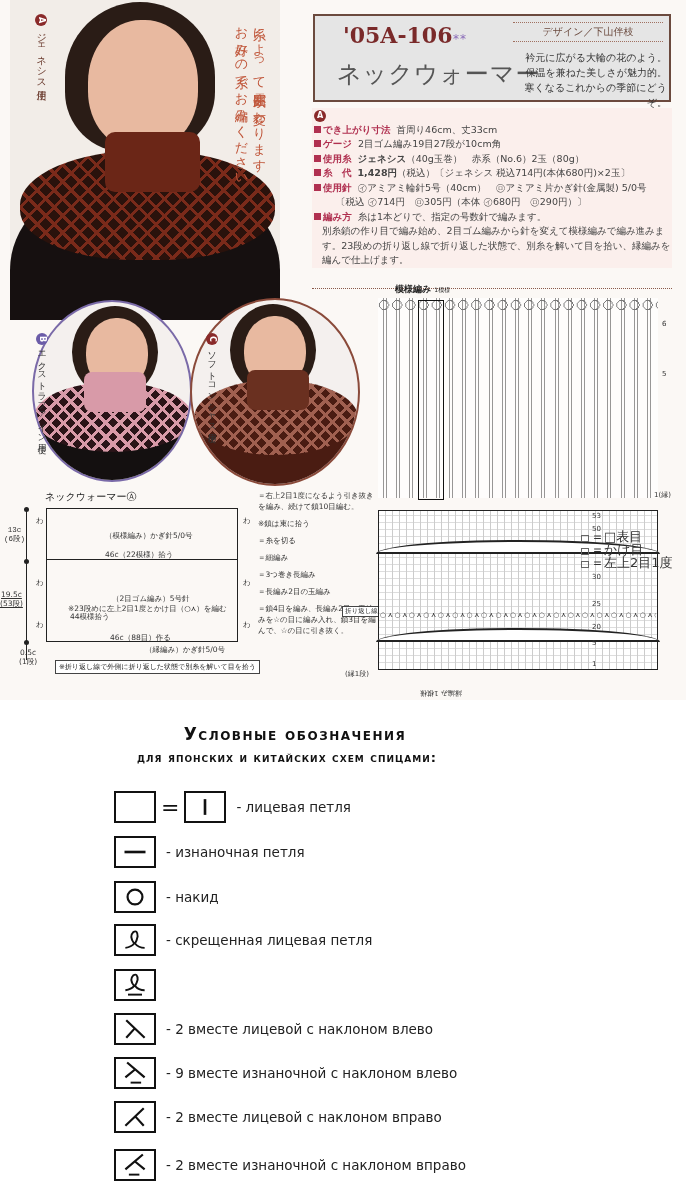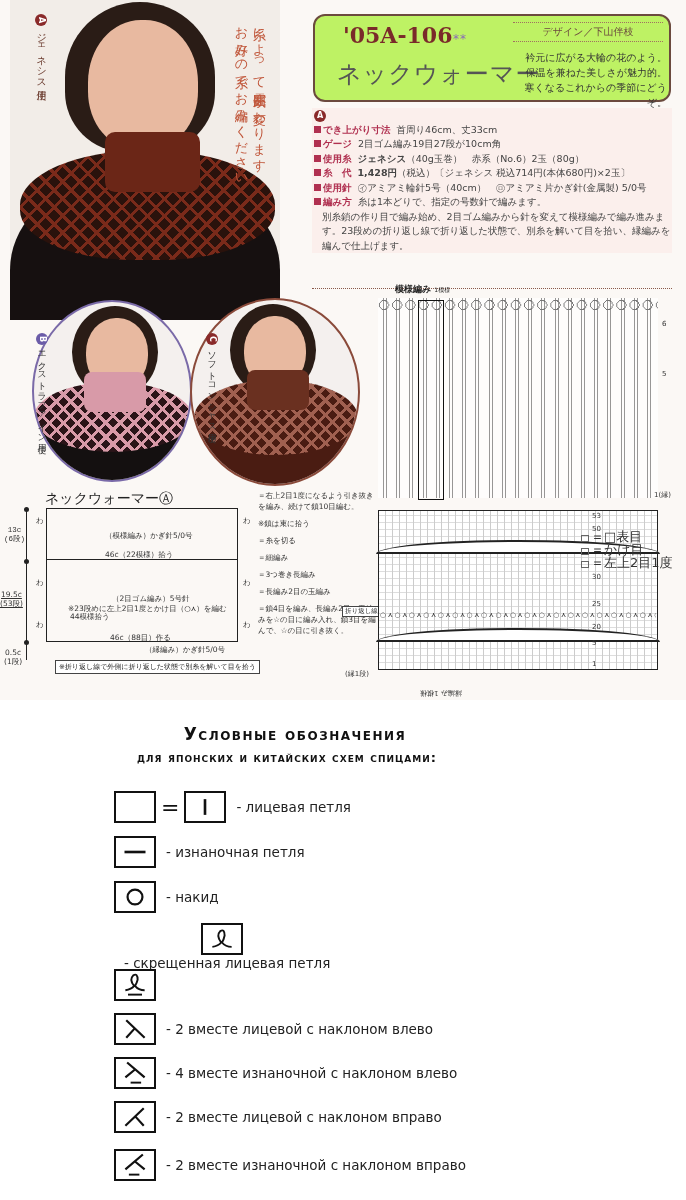--- a/index.html
+++ b/index.html
@@ -16,21 +16,21 @@
   .photo-main .collar { position: absolute; left: 10px; top: 150px; width: 255px; height: 110px; border-radius: 50% 50% 45% 45%;
      background: repeating-linear-gradient(45deg, #7a2a1a 0 3px, transparent 3px 12px), repeating-linear-gradient(-45deg, #7a2a1a 0 3px, transparent 3px 12px), #2a120c; }
   .photo-main .neck { position: absolute; left: 95px; top: 132px; width: 95px; height: 60px; border-radius: 10px; background: #6b2617; }
 
   .label-a-vertical { position: absolute; left: 34px; top: 14px; width: 14px; writing-mode: vertical-rl; font-size: 10px; color: #6b3b2e; line-height: 14px; }
   .badge { display: inline-block; width: 12px; height: 12px; border-radius: 50%; background: #8a2a2a; color: #fff; font-size: 8px; text-align: center; line-height: 12px; font-weight: bold; }
   .badge-purple { background: #6b5ca8; }
 
   .vertical-caption { position: absolute; top: 18px; writing-mode: vertical-rl; font-family: "DejaVu Serif", serif; font-size: 13px; color: #c0563a; line-height: 18px; letter-spacing: 1px; }
 
-  .title-box { position: absolute; left: 313px; top: 14px; width: 358px; height: 88px; border: 2px solid #6b4a3e; border-radius: 12px; background: #bef264; }
+  .title-box { position: absolute; left: 313px; top: 14px; width: 358px; height: 88px; border: 2px solid #6b4a3e; border-radius: 0; background: #e5e5e5; }
   .title-code { position: absolute; left: 28px; top: 6px; font-family: "DejaVu Serif", serif; font-size: 22px; font-weight: bold; color: #7a2a2a; }
   .title-stars { position: absolute; left: 138px; top: 16px; color: #8a6bb8; font-size: 12px; letter-spacing: 1px; }
   .title-name { position: absolute; left: 22px; top: 42px; font-size: 24px; color: #555; letter-spacing: 1px; text-align: center; }
   .title-design { position: absolute; left: 198px; top: 6px; width: 150px; font-size: 10px; color: #6b4a3e; text-align: center; border-top: 1px dotted #a07060; border-bottom: 1px dotted #a07060; padding: 2px 0; }
   .title-tagline { position: absolute; left: 196px; top: 34px; width: 156px; font-family: "DejaVu Serif", serif; font-size: 10px; line-height: 15px; color: #333; text-align: right; }
 
   .spec { position: absolute; left: 312px; top: 108px; width: 360px; font-size: 9.5px; line-height: 14.5px; color: #444; background: #fbefec; padding-left: 2px; }
   .spec .row { white-space: nowrap; }
   .spec .key { color: #b03050; font-weight: bold; margin-right: 6px; }
   .spec .key::before { content: ""; display: inline-block; width: 7px; height: 7px; background: #b03050; margin-right: 2px; vertical-align: 0; }
@@ -48,21 +48,21 @@
   .photo-b .collar { position: absolute; left: 0; top: 80px; width: 158px; height: 70px; border-radius: 50%;
      background: repeating-linear-gradient(45deg, #d89aa8 0 3px, transparent 3px 10px), repeating-linear-gradient(-45deg, #d89aa8 0 3px, transparent 3px 10px), #2a1418; }
   .photo-b .neck { position: absolute; left: 50px; top: 70px; width: 62px; height: 40px; background: #d89aa8; border-radius: 8px; }
   .photo-c .body { position: absolute; left: 0; top: 110px; width: 170px; height: 80px; background: #4a1c12; border-radius: 40px 40px 0 0; }
   .photo-c .collar { position: absolute; left: 2px; top: 80px; width: 164px; height: 75px; border-radius: 50%;
      background: repeating-linear-gradient(45deg, #a06050 0 3px, transparent 3px 10px), repeating-linear-gradient(-45deg, #a06050 0 3px, transparent 3px 10px), #4a1c12; }
   .photo-c .neck { position: absolute; left: 55px; top: 70px; width: 62px; height: 40px; background: #6a3020; border-radius: 8px; }
   .photo-label { position: absolute; writing-mode: vertical-rl; font-size: 9px; line-height: 11px; color: #333; }
 
   
-  .schem-title { position: absolute; left: 45px; top: 490px; font-size: 14px; color: #222; }
+  .schem-title { position: absolute; left: 45px; top: 490px; font-size: 10px; color: #222; }
   .schem-top { position: absolute; left: 46px; top: 508px; width: 192px; height: 52px; border: 1.5px solid #222; border-bottom: 1px solid #222; }
   .schem-bottom { position: absolute; left: 46px; top: 560px; width: 192px; height: 82px; border: 1.5px solid #222; border-top: none; }
   .schem-text { position: absolute; font-size: 7.5px; color: #333; white-space: nowrap; }
   .dim-line { position: absolute; left: 26px; width: 1px; background: #222; }
   .dim-dot { position: absolute; left: 24px; width: 5px; height: 5px; border-radius: 50%; background: #222; }
   .note-box { position: absolute; left: 55px; top: 660px; font-size: 7px; border: 1px solid #444; padding: 1px 3px; background: #fff; white-space: nowrap; }
 
   .legend-mid { position: absolute; left: 258px; top: 490px; width: 118px; font-size: 7.5px; line-height: 11px; color: #333; }
   .legend-mid .item { margin-bottom: 6px; }
   .fold-label { position: absolute; left: 342px; top: 606px; font-size: 6.5px; border: 1px solid #444; padding: 0 2px; background: #fff; }
@@ -124,20 +124,21 @@
     </div>
   </div>
 
   <div class="spec">
     <div><span class="badge">A</span></div>
     <div class="row"><span class="key">でき上がり寸法</span><span>首周り46cm、丈33cm</span></div>
     <div class="row"><span class="key">ゲージ</span><span>2目ゴム編み19目27段が10cm角</span></div>
     <div class="row"><span class="key">使用糸</span><span class="bold">ジェネシス</span><span>（40g玉巻）　赤系（No.6）2玉（80g）</span></div>
     <div class="row"><span class="key">糸　代</span><span class="bold">1,428円</span><span>（税込）〔ジェネシス 税込714円(本体680円)×2玉〕</span></div>
     <div class="row"><span class="key">使用針</span><span>㋑アミアミ輪針5号（40cm）　㋺アミアミ片かぎ針(金属製) 5/0号</span></div>
+    <div class="row indent">〔税込 ㋑714円　㋺305円（本体 ㋑680円　㋺290円）〕</div>
     <div class="row"><span class="key">編み方</span><span>糸は1本どりで、指定の号数針で編みます。</span></div>
     <div class="para">別糸鎖の作り目で編み始め、2目ゴム編みから針を変えて模様編みで編み進みます。23段めの折り返し線で折り返した状態で、別糸を解いて目を拾い、縁編みを編んで仕上げます。</div>
   </div>
   <div class="spec-divider"></div>
 
   <div class="photo-b">
     <div class="hair"></div>
     <div class="face"></div>
     <div class="body"></div>
     <div class="collar"></div>
@@ -163,21 +164,21 @@
   <div class="dim-dot" style="top:559px;"></div>
   <div class="dim-dot" style="top:640px;"></div>
   <div class="schem-text" style="left:4px; top:526px; text-align:center;font-family:Liberation Mono, monospace;">
       <div>13c</div>
       <div>(6段)</div>
     </div>
   <div class="schem-text" style="left:0px; top:590px; text-align:center;text-decoration:underline;">
       <div>19.5c</div>
       <div>(53段)</div>
     </div>
-  <div class="schem-text" style="left:4px; top:648px; text-align:center;">
+  <div class="schem-text" style="left:19px; top:648px; text-align:center;">
       <div>0.5c</div>
       <div>(1段)</div>
     </div>
 
   <div class="schem-top"></div>
   <div class="schem-bottom"></div>
   <div class="schem-text" style="left:105px; top:531px;">（模様編み）かぎ針5/0号</div>
   <div class="schem-text" style="left:105px; top:550px;">46c（22模様）拾う</div>
   <div class="schem-text" style="left:112px; top:594px;">（2目ゴム編み）5号針</div>
   <div class="schem-text" style="left:68px; top:604px;text-align:right;">※23段めに左上2目1度とかけ目（○⋏）を編む</div>
@@ -254,21 +255,21 @@
   <span class="legend-text">- изнаночная петля</span>
 </div>
 <div class="legend-row" style="top:880px;">
   <div class="sym-box">
       <svg viewBox="0 0 42 32">
         <circle cx="21" cy="16" r="8.5" fill="none" stroke="#111" stroke-width="2.5"></circle>
       </svg>
     </div>
   <span class="legend-text">- накид</span>
 </div>
-<div class="legend-row" style="top:923px;flex-direction:column;">
+<div class="legend-row" style="top:923px;">
   <div class="sym-box">
       <svg viewBox="0 0 42 32">
         <path d="M10 25 Q17 24 20 20 Q14 12 19 7 Q24 4 24 12 Q23 17 21 20 Q25 25 32 25" fill="none" stroke="#111" stroke-width="2.2"></path>
       </svg>
     </div>
   <span class="legend-text">- скрещенная лицевая петля</span>
 </div>
 <div class="legend-row" style="top:968px;">
   <div class="sym-box">
       <svg viewBox="0 0 42 32">
@@ -285,21 +286,21 @@
     </div>
   <span class="legend-text">- 2 вместе лицевой с наклоном влево</span>
 </div>
 <div class="legend-row" style="top:1056px;">
   <div class="sym-box">
       <svg viewBox="0 0 42 32">
         <path d="M12 4 L32 21 M21 12 L10 21" fill="none" stroke="#111" stroke-width="2.5"></path>
         <line x1="16" y1="27" x2="28" y2="27" stroke="#111" stroke-width="2.2"></line>
       </svg>
     </div>
-  <span class="legend-text">- 4 вместе изнаночной с наклоном влево</span>
+  <span class="legend-text">- 9 вместе изнаночной с наклоном влево</span>
 </div>
 <div class="legend-row" style="top:1100px;">
   <div class="sym-box">
       <svg viewBox="0 0 42 32">
         <path d="M31 6 L10 26 M21 15 L31 26" fill="none" stroke="#111" stroke-width="2.5"></path>
       </svg>
     </div>
   <span class="legend-text">- 2 вместе лицевой с наклоном вправо</span>
 </div>
 <div class="legend-row" style="top:1148px;">

